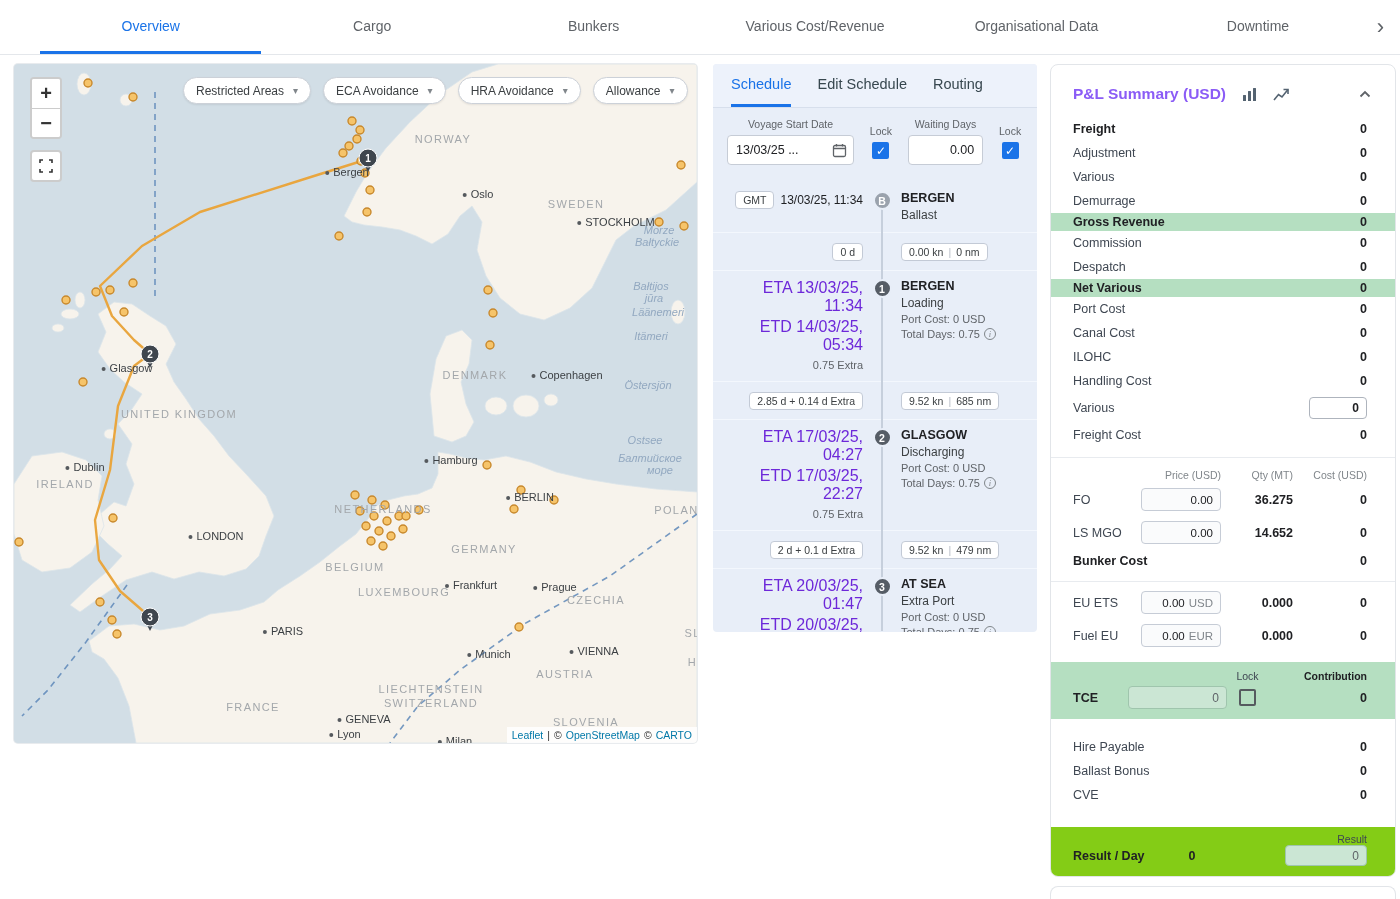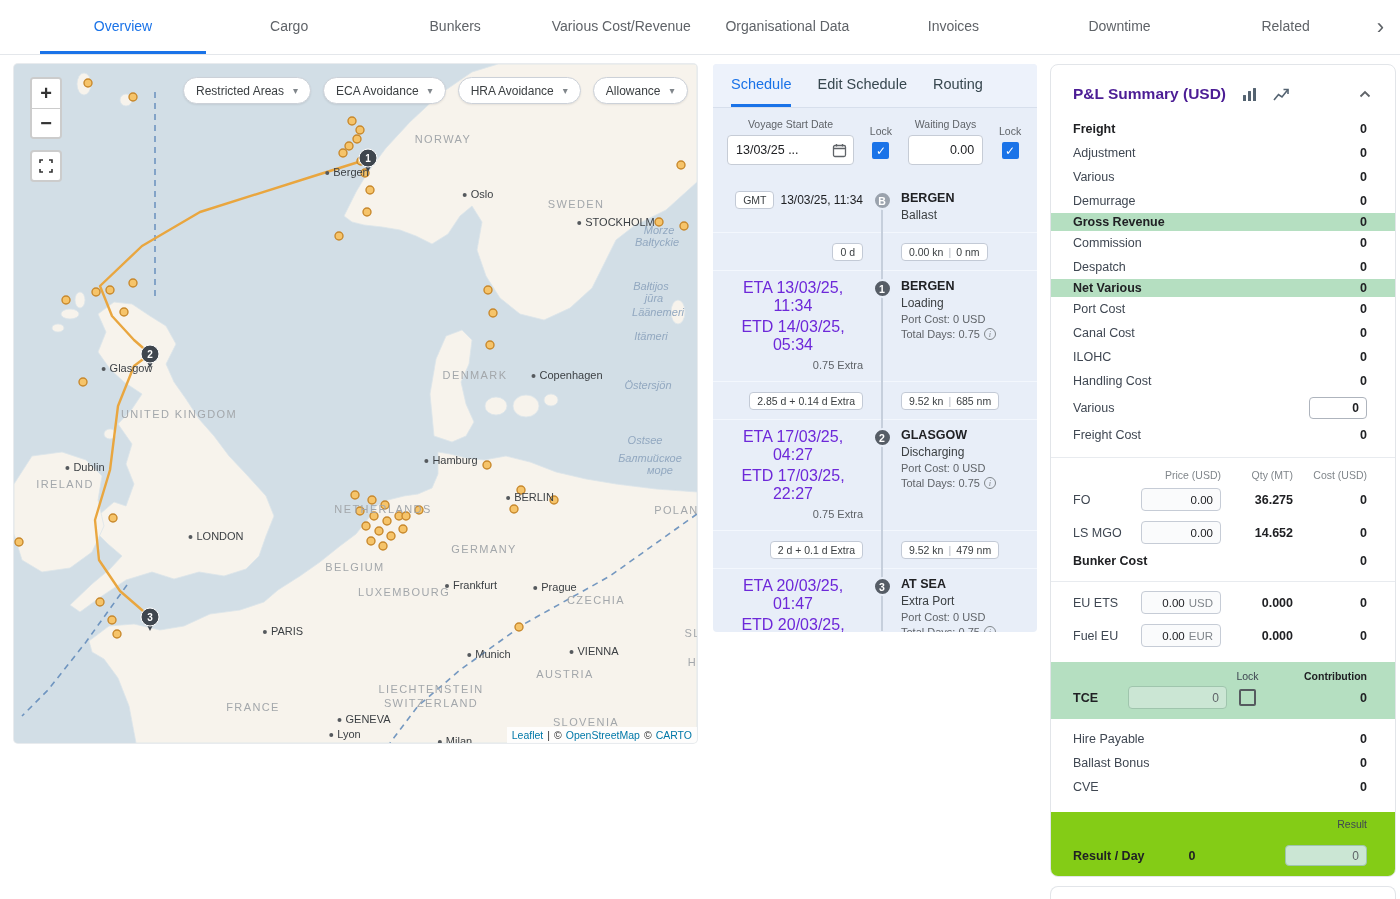--- a/index.html
+++ b/index.html
@@ -48,41 +48,41 @@
 .num-input{width:100%;height:30px;background:#fff;border:1px solid #c6ccd6;border-radius:4px;display:flex;align-items:center;justify-content:flex-end;padding:0 8px;font-size:12.5px;cursor:text}
 .checkbox{width:17px;height:17px;border:2px solid #6b7075;border-radius:2px;background:transparent;display:flex;align-items:center;justify-content:center;cursor:pointer}
 .sched-form .checkbox{margin-bottom:6px}
 .checkbox.checked{background:#1a73e8;border-color:#1a73e8}
 .checkbox.checked::after{content:"✓";color:#fff;font-size:12px;font-weight:700;line-height:1}
 .timeline{position:relative;padding:6px 0 10px}
 .tl-line{position:absolute;left:168px;top:24px;bottom:58px;width:2px;background:#c6cfdc}
 .tl-row{display:grid;grid-template-columns:140px 24px 1fr;column-gap:7px;padding:0 8px 0 10px;align-items:start}
 .tl-row.stop{padding-top:8px;padding-bottom:10px}
 .tl-row.leg{padding-top:9px;padding-bottom:9px;border-top:1px solid #f3f7fd;border-bottom:1px solid #f3f7fd;align-items:center}
-.tl-left{text-align:center;display:flex;flex-direction:column;align-items:flex-end;gap:3px}
+.tl-left{text-align:right;display:flex;flex-direction:column;align-items:flex-end;gap:3px}
 .tl-right{display:flex;flex-direction:column;gap:3px;align-items:flex-start}
 .tl-mark{width:19px;height:19px;border-radius:50%;background:#565d66;color:#fff;font-size:10.5px;font-weight:700;display:flex;align-items:center;justify-content:center;justify-self:center;z-index:1;border:2px solid #e8eef8;position:relative}
 .tl-mark.start{background:#9aa2ad}
 .tl-mark.none{background:transparent;border:none}
 .time-line{display:flex;align-items:center;gap:6px}
 .pill{display:inline-flex;align-items:center;gap:5px;background:#fff;border:1px solid #c3cad6;border-radius:4px;padding:2px 7px;font-size:10.5px;color:#3c4043;white-space:nowrap}
 .pill .sep{color:#b6bcc6}
 .time{font-size:12px;color:#202124;font-weight:500}
 .port{font-size:12.5px;font-weight:700;color:#202124}
 .activity{font-size:12px;color:#3c4043}
 .eta{font-size:16px;color:#6d28d9}
 .extra{font-size:11px;color:#5f6368;margin-top:2px}
 .meta{font-size:11px;color:#5f6368}
 .meta.days{display:flex;align-items:center;gap:4px}
 .info-i{width:12px;height:12px;border:1px solid #80868b;border-radius:50%;color:#80868b;font-size:8.5px;display:inline-flex;align-items:center;justify-content:center;font-style:italic;font-family:"Liberation Serif",serif;cursor:pointer}
 
 
 .pnl-panel{position:absolute;left:1050px;top:64px;width:346px;height:813px;background:#fff;border:1px solid #e2e5e9;border-radius:8px;overflow:hidden;display:flex;flex-direction:column}
 .pnl-header{display:flex;align-items:center;padding:20px 20px 14px 22px}
-.pnl-title{font-size:15.5px;font-weight:700;color:#4c1d95}
+.pnl-title{font-size:15.5px;font-weight:700;color:#8b5cf6}
 .pnl-icons{display:flex;gap:16px;margin-left:16px;align-items:center}
 .pnl-icons svg{cursor:pointer}
 .pnl-collapse{margin-left:auto;cursor:pointer;display:flex;padding:4px}
 .prow{display:flex;align-items:center;height:24px;padding:0 28px 0 22px;font-size:12.5px;flex:none}
 .prow .lbl{color:#3f4752}
 .prow .val{margin-left:auto;font-weight:600;color:#202124}
 .prow.bold .lbl{font-weight:700;color:#202124}
 .prow.bold .val{font-weight:700}
 .prow.green{background:#b5dfc1;height:18px}
 .prow.input-row{height:30px}
@@ -101,45 +101,43 @@
 .tce-row1{display:flex;align-items:center;height:15px}
 .tce-row1 .small-label{font-size:10.5px;color:#3f4752}
 .tce-row1 .lock-l{margin-left:157px;width:35px;text-align:center}
 .tce-row1 .contrib-l{margin-left:auto;font-weight:600;color:#202124}
 .tce-row2{display:flex;align-items:center;margin-top:3px}
 .tce-name{width:55px;font-weight:700;font-size:12.5px;color:#202124}
 .green-input{background:#cbe6d4;border:1px solid #9fc5ad;color:#5f6368;display:inline-flex;align-items:center;justify-content:flex-end;padding:0 7px;font-size:12px;border-radius:4px;cursor:text}
 .tce-input{width:99px;height:23px}
 .tce-row2 .checkbox{margin-left:12px;border-color:#555a5f}
 .big-val{margin-left:auto;font-weight:700;font-size:12.5px;color:#202124}
-.hire-rows{margin-top: 8px}
+.hire-rows{margin-top: 16px}
 .result-block{margin-top:auto;background:#84cc16;padding:6px 28px 10px 22px;flex:none}
 .result-top{display:flex;justify-content:flex-end}
 .result-top .small-label{font-size:10.5px;color:#3f4752}
-.result-row{display:flex;align-items:center;margin-top:15px}
+.result-row{display:flex;align-items:center;margin-top:0}
 .result-name{font-weight:700;font-size:12.5px;color:#202124}
 .result-day-val{font-weight:700;font-size:12.5px;margin-left:44px;color:#202124}
 .result-input{margin-left:auto;width:82px;height:21px}
 .pnl-stub{position:absolute;left:1050px;top:886px;width:346px;height:13px;background:#fff;border:1px solid #e2e5e9;border-radius:8px 8px 0 0;border-bottom:none}
 </style>
 </head>
 <body>
 
 <div class="page">
 
   <div class="nav">
     <div id="nav-tabs">
         <div class="nav-tab active">Overview</div>
         <div class="nav-tab">Cargo</div>
         <div class="nav-tab">Bunkers</div>
         <div class="nav-tab">Various Cost/Revenue</div>
         <div class="nav-tab">Organisational Data</div>
-        <div class="nav-tab">Invoices</div>
         <div class="nav-tab">Downtime</div>
-        <div class="nav-tab">Related</div>
       </div>
     <span class="nav-more">›</span>
   </div>
 
   <div class="map-panel">
     <svg id="map-svg" width="683" height="679" viewBox="0 0 683 679">
 
       <g fill="#f7f3ec" stroke="#dce4ea" stroke-width="0.8">
         <path d="M330,152 L342,128 L354,108 L372,84 L396,58 L426,30 L458,8 L484,0 L683,0 L683,118 L652,146 L620,162 L602,176 L592,196 L578,224 L556,244 L530,256 L506,250 L486,234 L472,212 L463,186 L468,158 L458,142 L446,152 L434,170 L418,180 L402,172 L386,166 L368,163 L350,161 L338,158 Z"></path>
         <path d="M100,238 L118,240 L136,252 L152,262 L162,280 L152,300 L160,318 L172,335 L185,355 L200,372 L215,392 L232,410 L252,432 L260,452 L252,472 L245,492 L232,505 L210,512 L185,508 L160,515 L138,508 L112,516 L88,532 L66,548 L56,541 L78,520 L96,505 L108,492 L94,480 L82,468 L86,450 L100,438 L112,442 L120,420 L112,400 L118,380 L104,360 L118,345 L128,330 L110,318 L96,305 L84,288 L92,268 L84,250 Z"></path>

